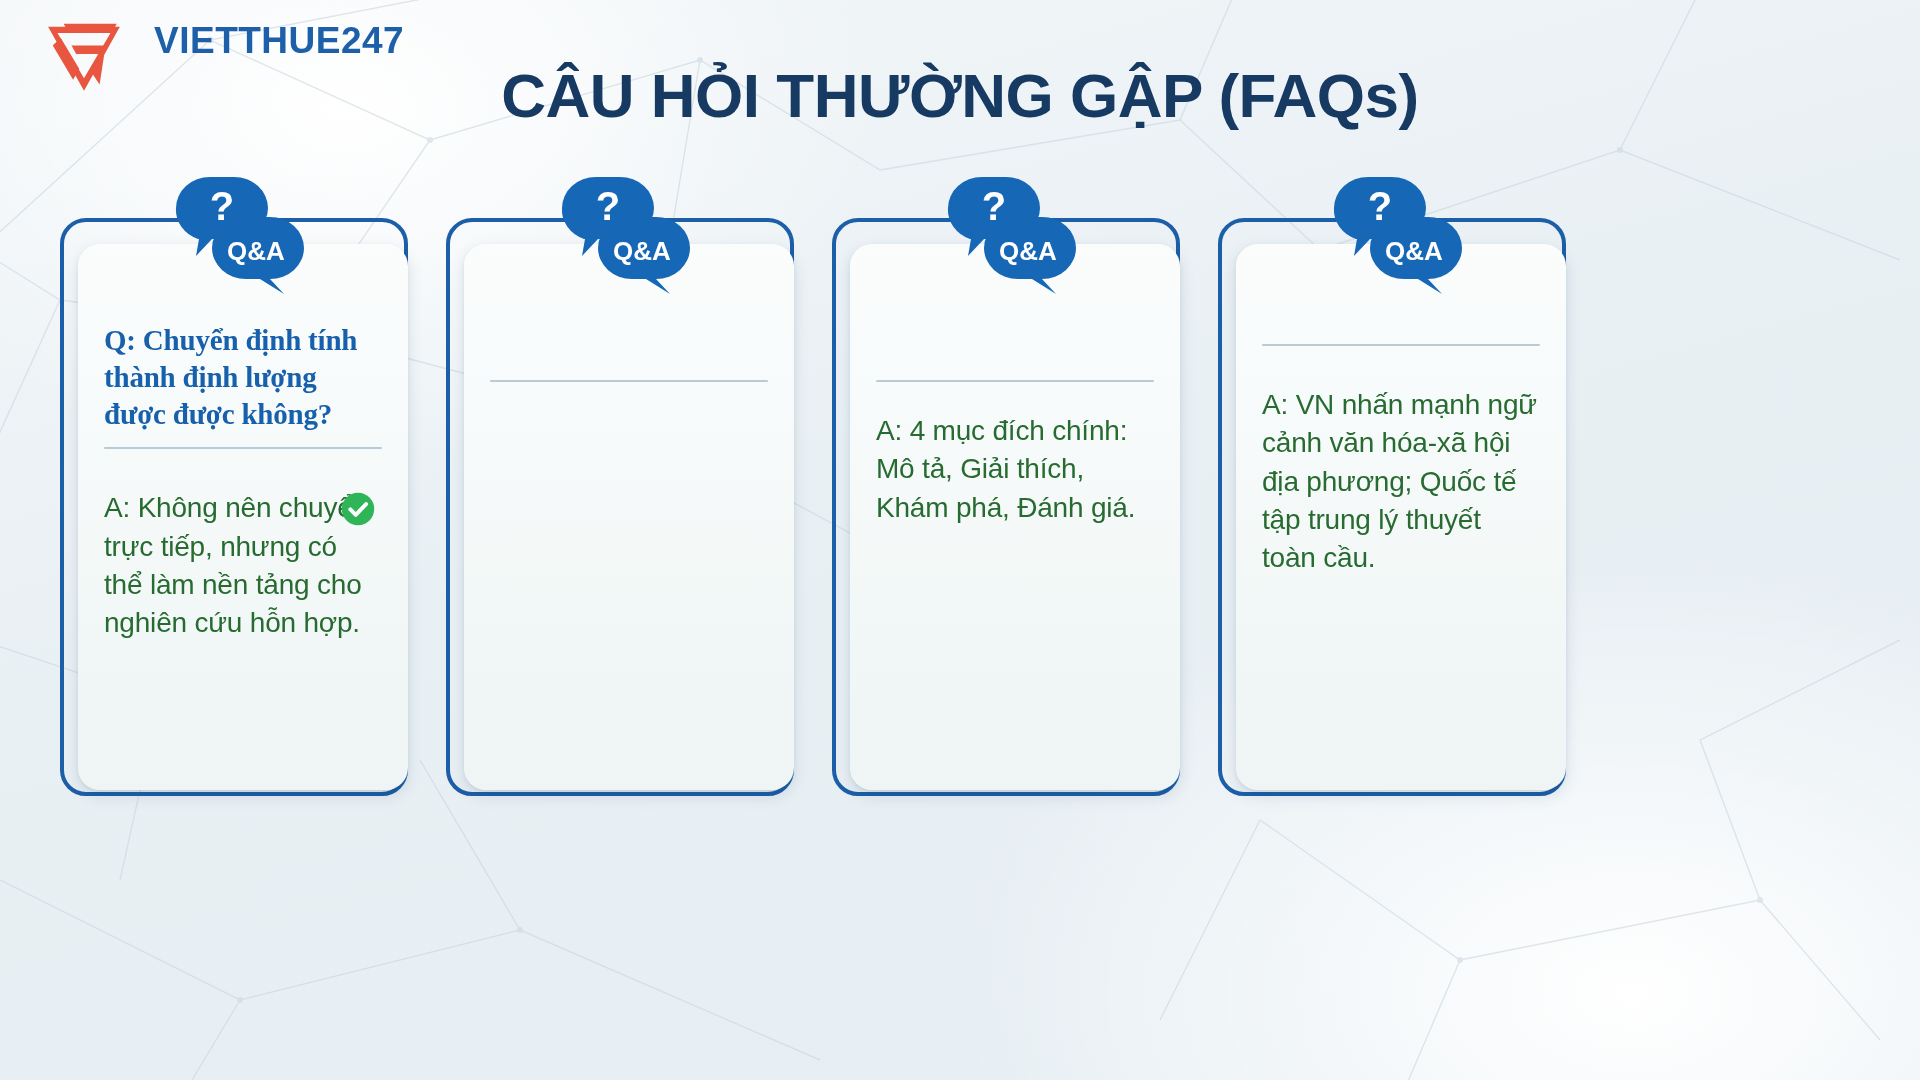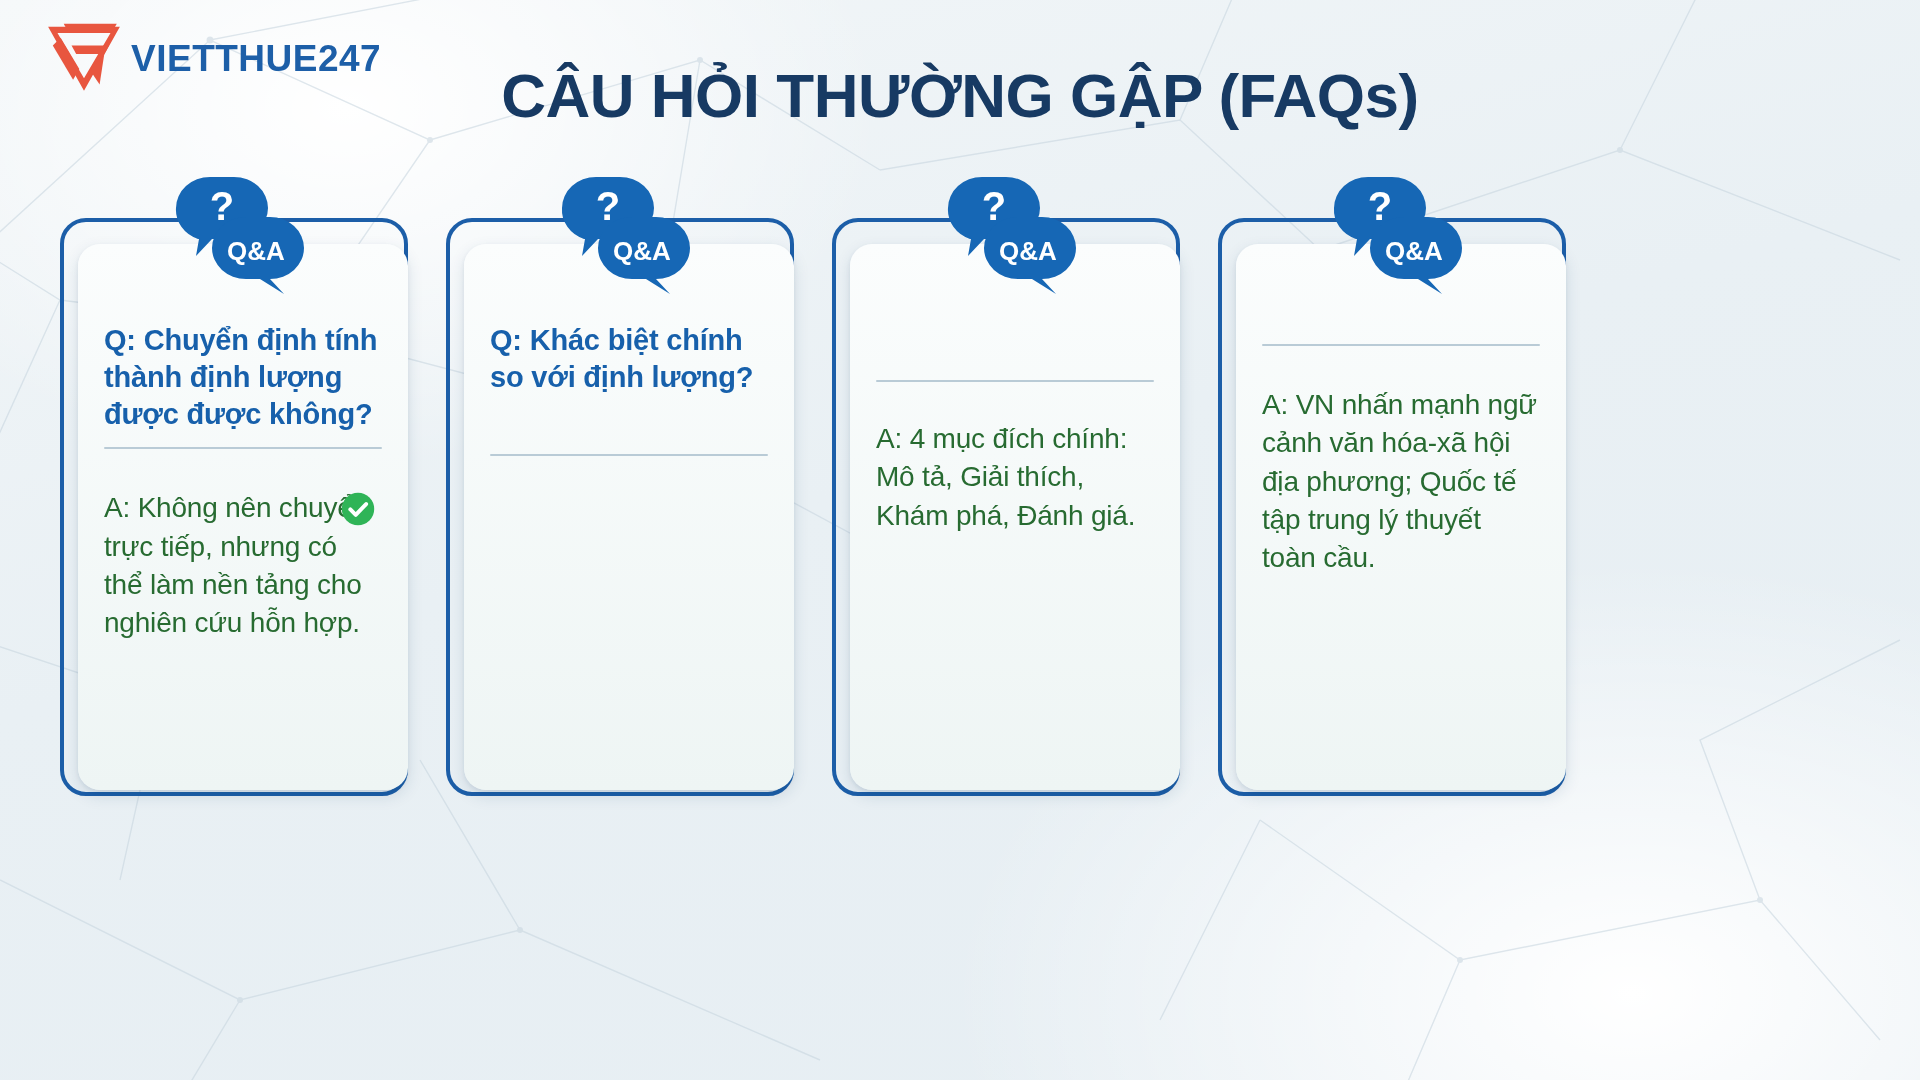--- a/index.html
+++ b/index.html
@@ -30,22 +30,21 @@
     inset: 0;
     opacity: .55;
   }
 
   
   #logo {
     position: absolute;
     left: 45px;
     top: 22px;
     display: flex;
-    align-items: center;
-    gap: 8px;
+    gap: 31px;
   }
   #logo .mark { width: 78px; height: 72px; display: block; }
   #logo .wordmark {
     font-size: 37px;
     font-weight: 800;
     letter-spacing: 0.5px;
     color: #1d5fa8;
     line-height: 1;
     white-space: nowrap;
   }
@@ -113,20 +112,21 @@
     height: 126px;
     z-index: 4;
   }
 
   .question {
     font-size: 29px;
     font-weight: 800;
     line-height: 1.28;
     color: #1760ab;
     letter-spacing: -0.2px;
+    font-family: Liberation Serif, serif;
   }
 
   .divider {
     height: 2px;
     background: #b9cbd6;
     margin: 16px 0 0 0;
     border-radius: 2px;
   }
 
   .answer {
@@ -144,21 +144,21 @@
     top: 2px;
     width: 36px;
     height: 36px;
   }
 
   
   .card:nth-child(1) .divider { margin-top: 14px; }
   .card:nth-child(2) .divider { margin-top: 58px; }
   .card:nth-child(3) .divider { margin-top: 58px; }
   .card:nth-child(4) .divider { margin-top: 22px; }
-  .card:nth-child(3) .answer  { margin-top: 38px; }
+  .card:nth-child(3) .answer  { margin-top: 30px; }
   .card:nth-child(2) .answer  { margin-top: 30px; }
 </style>
 </head>
 <body>
 
 <div id="bg-gradient"></div>
 
 <svg id="bg-lines" viewBox="0 0 1920 1080" preserveAspectRatio="none">
   <g stroke="#c6d4de" stroke-width="1.4" fill="none">
     <path d="M-20 250 L210 40 L430 140 L300 330 L60 300 Z"></path>
@@ -234,21 +234,20 @@
       <g fill="#1667b5">
         <path d="M44 78 A34 31 0 0 1 78 47 L102 47 A34 31 0 0 1 136 78 A34 31 0 0 1 102 109 L116 124 L92 109 L78 109 A34 31 0 0 1 44 78 Z"></path>
       </g>
       <text x="88" y="90" font-family="Liberation Sans, sans-serif" font-size="26" font-weight="800" fill="#ffffff" text-anchor="middle">Q&amp;A</text>
     </svg>
   </div>
 
   <div class="card">
     <div class="card-frame"></div>
     <div class="card-inner">
-      <div class="question">Q: Khác biệt chính so với định lượng?</div>
       <div class="divider"></div>
     </div>
     <svg class="qa-bubble" viewBox="0 0 140 126">
       <g fill="#1667b5">
         <path d="M8 38 A34 31 0 0 1 42 7 L66 7 A34 31 0 0 1 100 38 A34 31 0 0 1 66 69 L44 69 L28 86 L31 69 L30 69 A34 31 0 0 1 8 38 Z"></path>
       </g>
       <text x="54" y="50" font-family="Liberation Sans, sans-serif" font-size="40" font-weight="800" fill="#ffffff" text-anchor="middle">?</text>
       <g fill="#1667b5">
         <path d="M44 78 A34 31 0 0 1 78 47 L102 47 A34 31 0 0 1 136 78 A34 31 0 0 1 102 109 L116 124 L92 109 L78 109 A34 31 0 0 1 44 78 Z"></path>
       </g>

